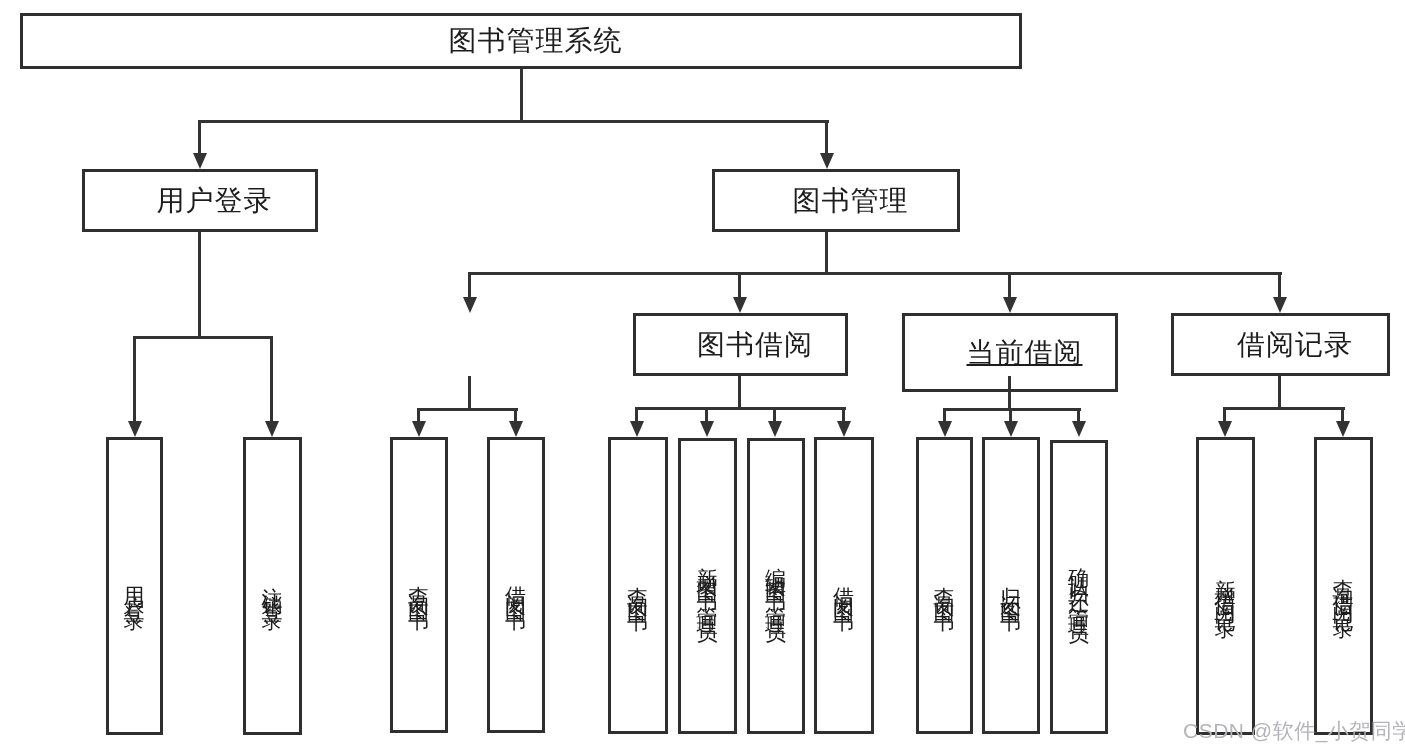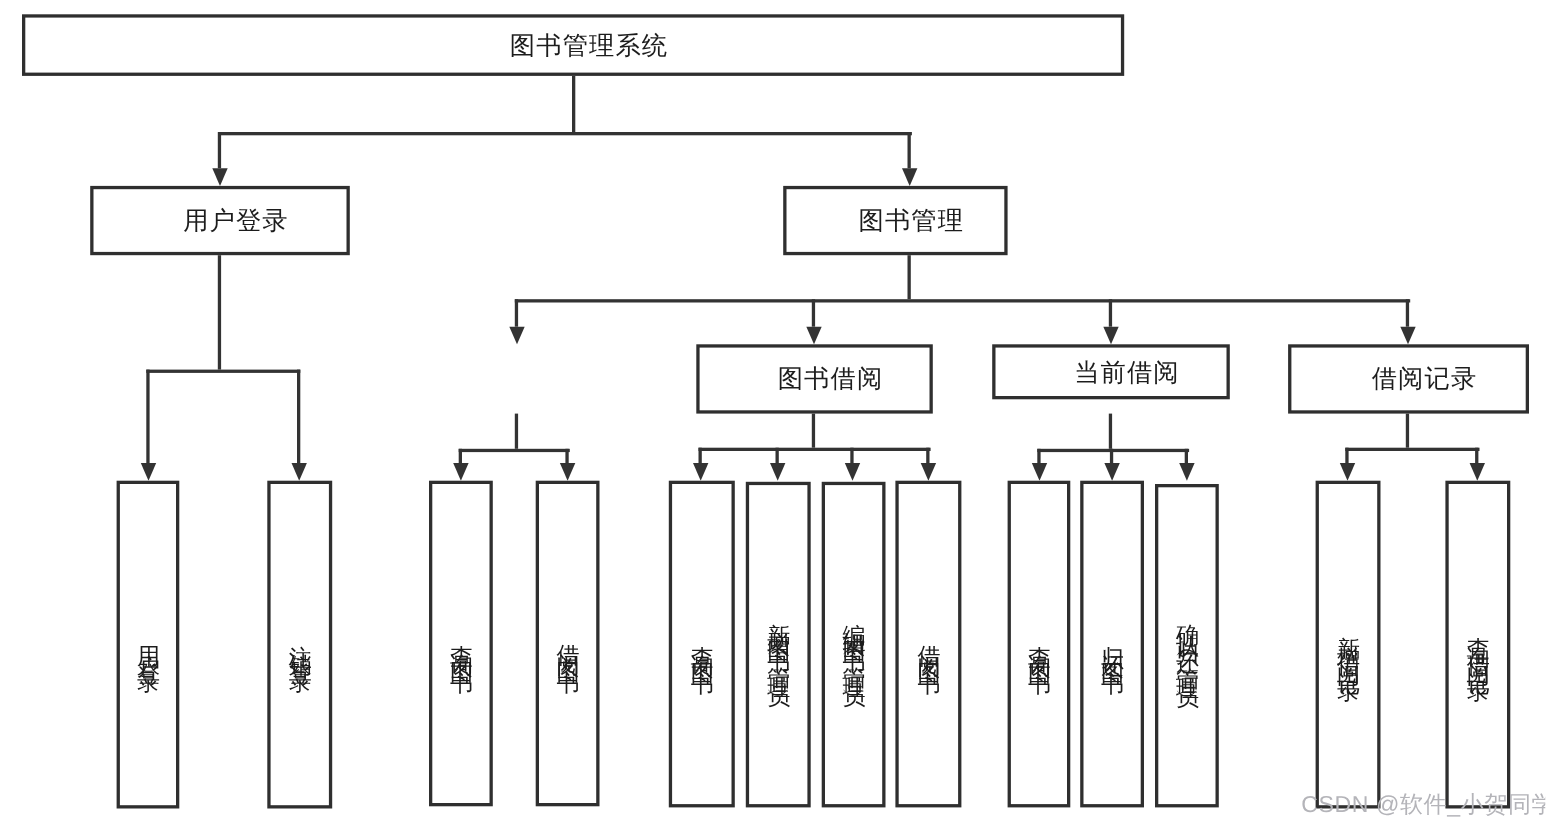--- a/index.html
+++ b/index.html
@@ -13,21 +13,21 @@
   .box {
     position:absolute;
     box-sizing:border-box;
     border:3px solid #2f2f2f;
     background:#ffffff;
     display:flex;
     align-items:center;
     justify-content:center;
     color:#1c1c1c;
   }
-  .hlabel { font-size:23px; letter-spacing:1px; white-space:nowrap;padding-left:29px; }
+  .hlabel { font-size:28px; letter-spacing:1px; white-space:nowrap;padding-left:29px; }
   .vlabel {
     writing-mode:vertical-rl;
     text-orientation:upright;
     font-size:21px;
     letter-spacing:8px;
     line-height:1;
   }
   .line { position:absolute; background:#333333; }
   .arrow { position:absolute; width:3px; background:#333333; }
   .arrow::after {
@@ -55,36 +55,36 @@
 <div id="stage">
 
   <div class="box hlabel" style="left:20px; top:13px; width:1002px; height:56px;">图书管理系统</div>
 
   <div class="line" style="left:520px; top:69px; width:3px; height:51px;"></div>
   <div class="line" style="left:199px; top:120px; width:630px; height:3px;"></div>
   <div class="arrow" style="left:198px; top:120px; height:33px;"></div>
   <div class="arrow" style="left:825px; top:120px; height:33px;"></div>
 
   <div class="box hlabel" style="left:82px; top:169px; width:236px; height:63px;">用户登录</div>
-  <div class="box hlabel" style="left:712px; top:169px; width:204px; height:63px;">图书管理</div>
+  <div class="box hlabel" style="left:712px; top:169px; width:248px; height:63px;">图书管理</div>
 
   <div class="line" style="left:198px; top:232px; width:3px; height:104px;"></div>
   <div class="line" style="left:133px; top:336px; width:140px; height:3px;"></div>
   <div class="arrow" style="left:133px; top:336px; height:85px;"></div>
   <div class="arrow" style="left:270px; top:336px; height:85px;"></div>
 
   <div class="line" style="left:825px; top:232px; width:3px; height:40px;"></div>
   <div class="line" style="left:468px; top:272px; width:814px; height:3px;"></div>
   <div class="arrow" style="left:468px;  top:272px; height:25px;"></div>
   <div class="arrow" style="left:738px;  top:272px; height:25px;"></div>
   <div class="arrow" style="left:1008px; top:272px; height:25px;"></div>
   <div class="arrow" style="left:1278px; top:272px; height:25px;"></div>
 
   <div class="box hlabel" style="left:633px;  top:313px; width:215px; height:63px;font-family:Liberation Mono, monospace;">图书借阅</div>
-  <div class="box hlabel" style="left:902px;  top:313px; width:216px; height:50px;">当前借阅</div>
+  <div class="box hlabel" style="left:902px;  top:313px; width:216px; height:79px;text-decoration:underline;">当前借阅</div>
   <div class="box hlabel" style="left:1171px; top:313px; width:219px; height:63px;">借阅记录</div>
 
   <div class="line" style="left:468px; top:376px; width:3px; height:32px;"></div>
   <div class="line" style="left:417px; top:408px; width:101px; height:3px;"></div>
   <div class="arrow" style="left:417px; top:408px; height:13px;"></div>
   <div class="arrow" style="left:514px; top:408px; height:13px;"></div>
 
   <div class="line" style="left:738px; top:376px; width:3px; height:31px;"></div>
   <div class="line" style="left:635px; top:407px; width:211px; height:3px;"></div>
   <div class="arrow" style="left:635px; top:407px; height:14px;"></div>

